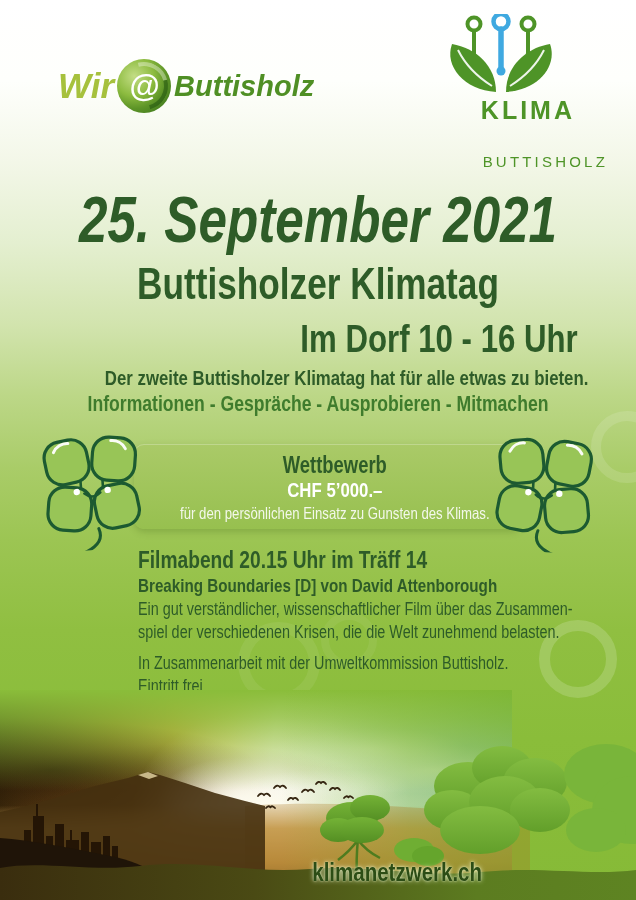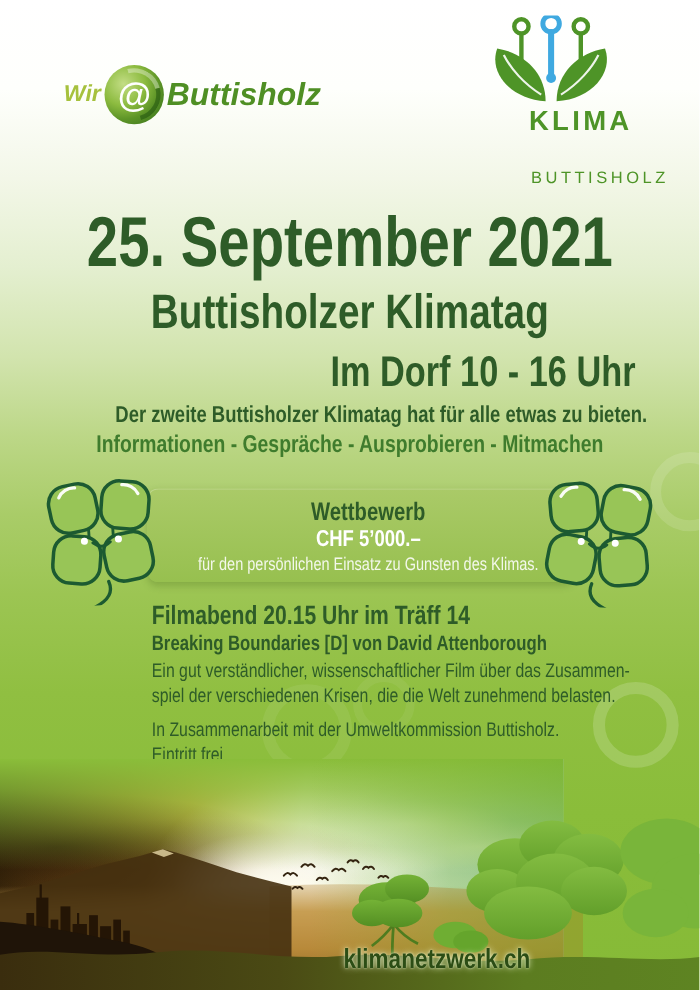--- a/index.html
+++ b/index.html
@@ -8,40 +8,40 @@
     background:linear-gradient(180deg,#ffffff 0%,#fefffc 9%,#f3f7e8 18%,#e4efd0 27%,
       #d2e4ae 36%,#bcd787 44%,#a9cc68 52%,#9cc553 60%,#90bf41 70%,#8abd3a 82%,#86ba37 100%);}
   
   .ring{position:absolute;border-radius:50%;border-style:solid;pointer-events:none;}
   .ring1{left:539px;top:620px;width:56px;height:56px;border-width:11px;border-color:rgba(255,255,255,.17);}
   .ring2{left:591px;top:411px;width:52px;height:52px;border-width:10px;border-color:rgba(255,255,255,.13);}
   .ring3{left:238px;top:622px;width:60px;height:60px;border-width:11px;border-color:rgba(255,255,255,.07);}
   .ring4{left:321px;top:612px;width:40px;height:40px;border-width:8px;border-color:rgba(255,255,255,.06);}
   
   .wir-logo{position:absolute;left:58px;top:57px;display:flex;align-items:center;height:58px;}
-  .wir-text{font-style:italic;font-weight:bold;font-size:21px;color:#a6c13d;margin-right:3px;}
+  .wir-text{font-style:italic;font-weight:bold;font-size:35px;color:#a6c13d;margin-right:3px;}
   .at-circle{width:54px;height:54px;border-radius:50%;position:relative;display:flex;align-items:center;justify-content:center;
     background:radial-gradient(circle at 32% 32%,#c3dd85 0%,#8cbb3f 38%,#5d9427 62%,#2f6b1a 100%);}
   .at-circle::before{content:'';position:absolute;inset:3px;border-radius:50%;border:4px solid transparent;
     border-top-color:rgba(255,255,255,.35);border-right-color:rgba(20,70,10,.45);transform:rotate(30deg);}
   .at-glyph{color:#ffffff;font-size:31px;font-weight:bold;font-style:italic;line-height:1;}
   .buttisholz-text{font-style:italic;font-weight:bold;font-size:29px;color:#4f8f24;margin-left:3px;}
   
   .klima-logo{position:absolute;right:25px;top:12px;width:230px;height:148px;}
   .klima-mark{position:absolute;right:45px;top:2px;}
   .klima-line{position:absolute;font-weight:bold;white-space:nowrap;}
   .klima-word{right:36px;top:84px;font-size:25px;letter-spacing:3px;color:#4e9427;}
   .netzwerk-word{right:2px;top:108px;font-size:33px;letter-spacing:5px;}
   .netz{color:#3fa9e0;}
   .werk{color:#4e9427;}
   .logo-loc{right:3px;top:141px;font-size:15px;letter-spacing:3.2px;color:#4e9427;font-weight:normal;}
   
   .cond{transform:scaleX(0.8);transform-origin:center top;white-space:nowrap;}
   .title1,.title2{position:absolute;left:0;width:100%;text-align:center;font-weight:bold;color:#2e5c28;}
-  .title1{top:183px;font-size:64px;}
+  .title1{top:183px;font-size:64px;font-style:italic;}
   .title2{top:259px;font-size:44px;}
   .time{position:absolute;top:317px;right:58px;font-weight:bold;color:#2e5c28;font-size:39px;
     transform:scaleX(0.8);transform-origin:right top;white-space:nowrap;}
   .intro1{position:absolute;top:366px;left:16px;width:100%;text-align:right;font-weight:bold;color:#2e5c28;font-size:21px;}
   .intro2{position:absolute;top:391px;left:0;width:100%;text-align:center;font-weight:bold;color:#3f7c2d;font-size:22px;}
   
   .band{position:absolute;left:134px;top:444px;width:388px;height:85px;border-radius:10px;
     background:linear-gradient(180deg,#aaca68,#97c04f);
     box-shadow:0 3px 7px rgba(70,100,25,.28), inset 0 1px 0 rgba(255,255,255,.25);text-align:center;}
   .band-content{position:absolute;left:46px;top:8px;transform:scaleX(0.8);transform-origin:left top;white-space:nowrap;}

